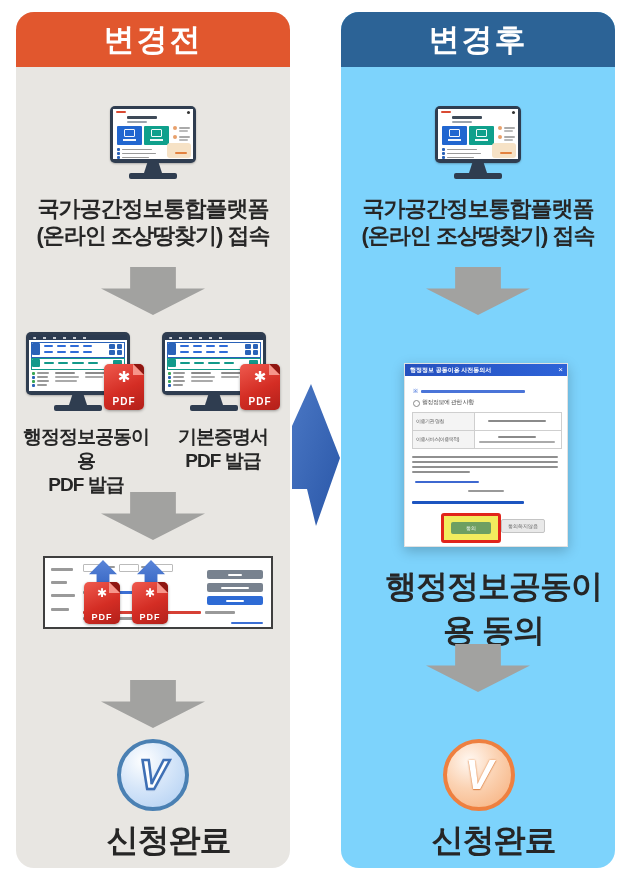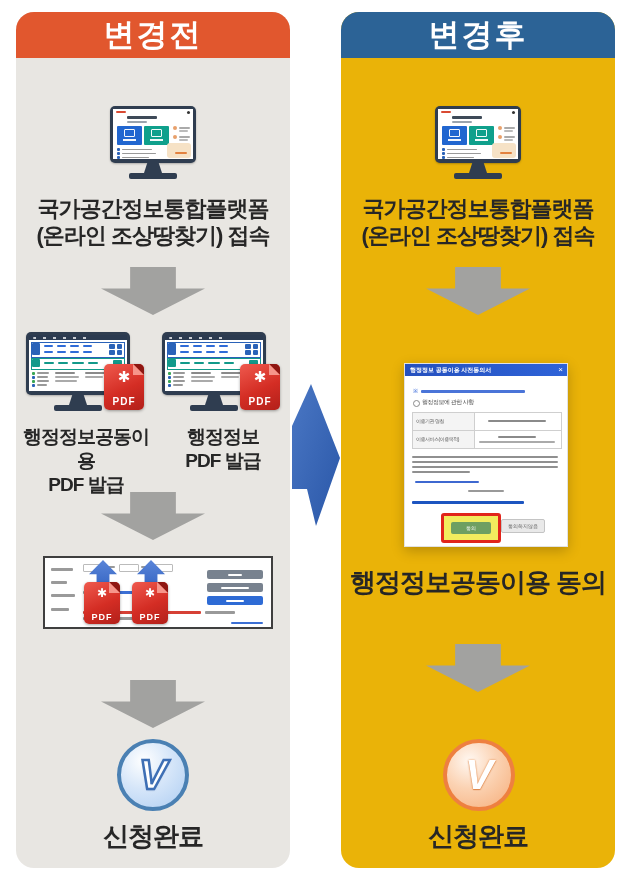--- a/index.html
+++ b/index.html
@@ -6,34 +6,34 @@
   #canvas {
     position:relative; width:629px; height:882px; background:#ffffff;
     font-family:"Liberation Sans", sans-serif; overflow:hidden;
   }
   .abs { position:absolute; }
   .bar { position:absolute; border-radius:1px; }
 
   
   .panel { position:absolute; top:12px; width:274px; height:856px; border-radius:18px; overflow:hidden; }
   .panel.before { left:16px;  background:#E8E6E2; }
-  .panel.after  { left:341px; background:#eab308; }
+  .panel.after  { left:341px; background:#7dd3fc; }
   .panel-header {
-    position:absolute; top:0; left:0; right:0; height:46px;
+    position:absolute; top:0; left:0; right:0; height:55px;
     display:flex; align-items:center; justify-content:center;
     color:#ffffff; font-size:31px; font-weight:800; letter-spacing:2px;
   }
   .panel.before .panel-header { background:#E1572E; }
   .panel.after  .panel-header { background:#2C6396; }
 
   
   .step-label { position:absolute; left:0; right:0; text-align:center; color:#262626; font-weight:800; }
   .lbl-big   { font-size:22px; line-height:27px; letter-spacing:-1px; }
   .lbl-mid   { font-size:19px; line-height:24px; letter-spacing:-1px; }
-  .lbl-huge  { font-size:26px; letter-spacing:-1px; }
+  .lbl-huge  { font-size:32px; letter-spacing:-1px;margin-left:31px; }
 
   
   .flow-arrow {
     position:absolute; width:104px; height:48px; background:#A2A2A0;
     clip-path: polygon(28% 0, 72% 0, 72% 45%, 100% 45%, 50% 100%, 0 45%, 28% 45%);
   }
 
   
   .monitor { position:absolute; }
   .mscreen { background:#2F3D50; border-radius:5px; padding:3px 3px 4px; box-shadow:0 1px 2px rgba(0,0,0,.25); }
@@ -261,21 +261,21 @@
         <div class="glyph">✱</div>
         <div class="ptext">PDF</div>
       </div>
     </div>
 
     <div class="step-label lbl-mid" style="top:413px; left:0; width:140px;">
       <div>행정정보공동이용</div>
       <div>PDF 발급</div>
     </div>
     <div class="step-label lbl-mid" style="top:413px; left:140px; width:134px; right:auto;">
-      <div>행정정보</div>
+      <div>기본증명서</div>
       <div>PDF 발급</div>
     </div>
 
     <div class="flow-arrow" style="left:85px; top:480px;"></div>
 
     <div class="upload-shot" style="left:27px; top:544px; width:226px; height:69px;">
       <div class="bar" style="left:6px;top:10px;width:22px;height:2.5px;background:#9a9a9a;"></div>
       <div class="bar" style="left:6px;top:23px;width:16px;height:2.5px;background:#9a9a9a;"></div>
       <div class="bar" style="left:6px;top:36px;width:24px;height:2.5px;background:#9a9a9a;"></div>
       <div class="bar" style="left:6px;top:50px;width:18px;height:2.5px;background:#9a9a9a;"></div>

